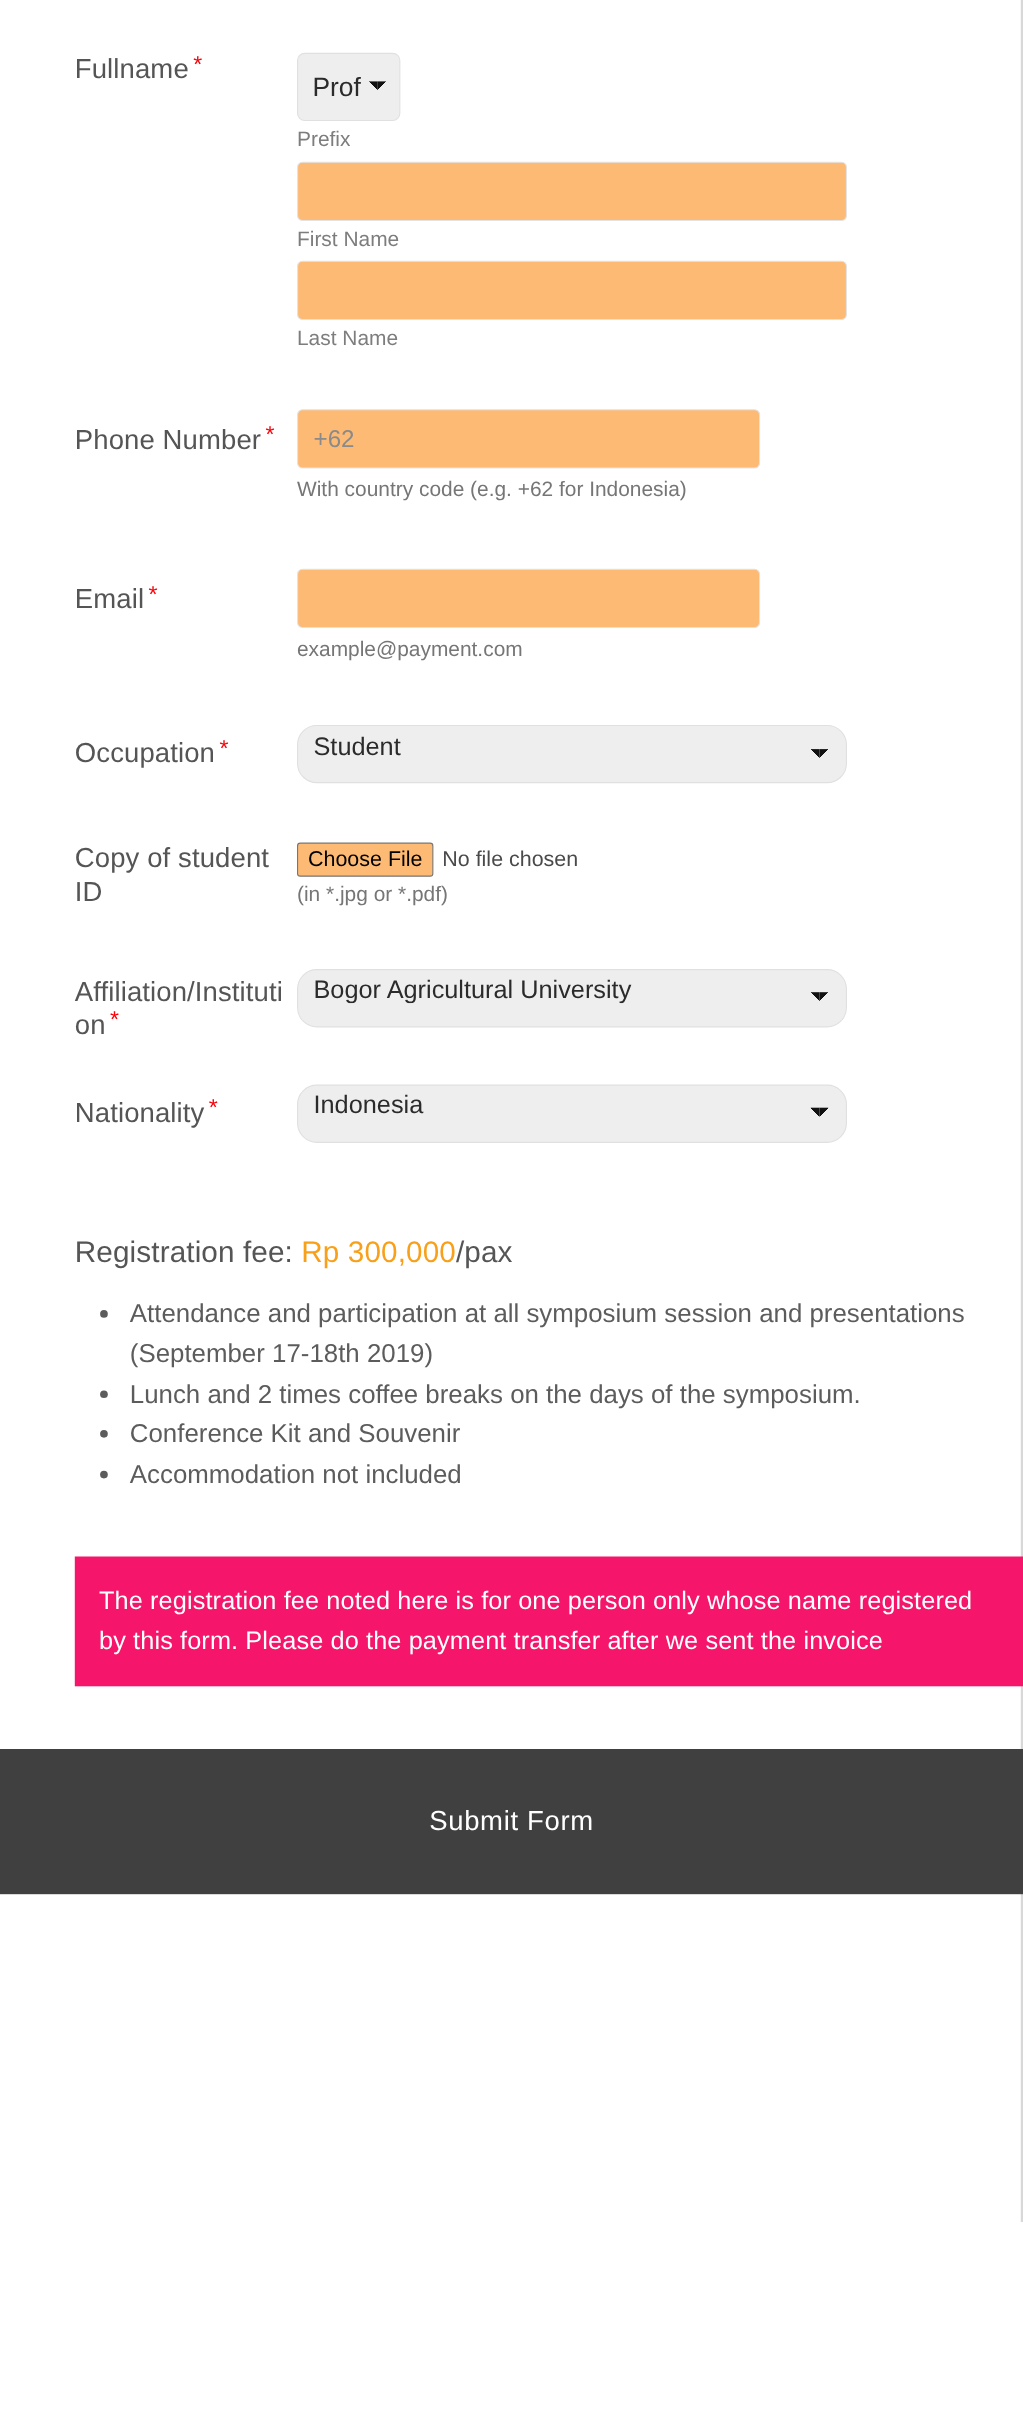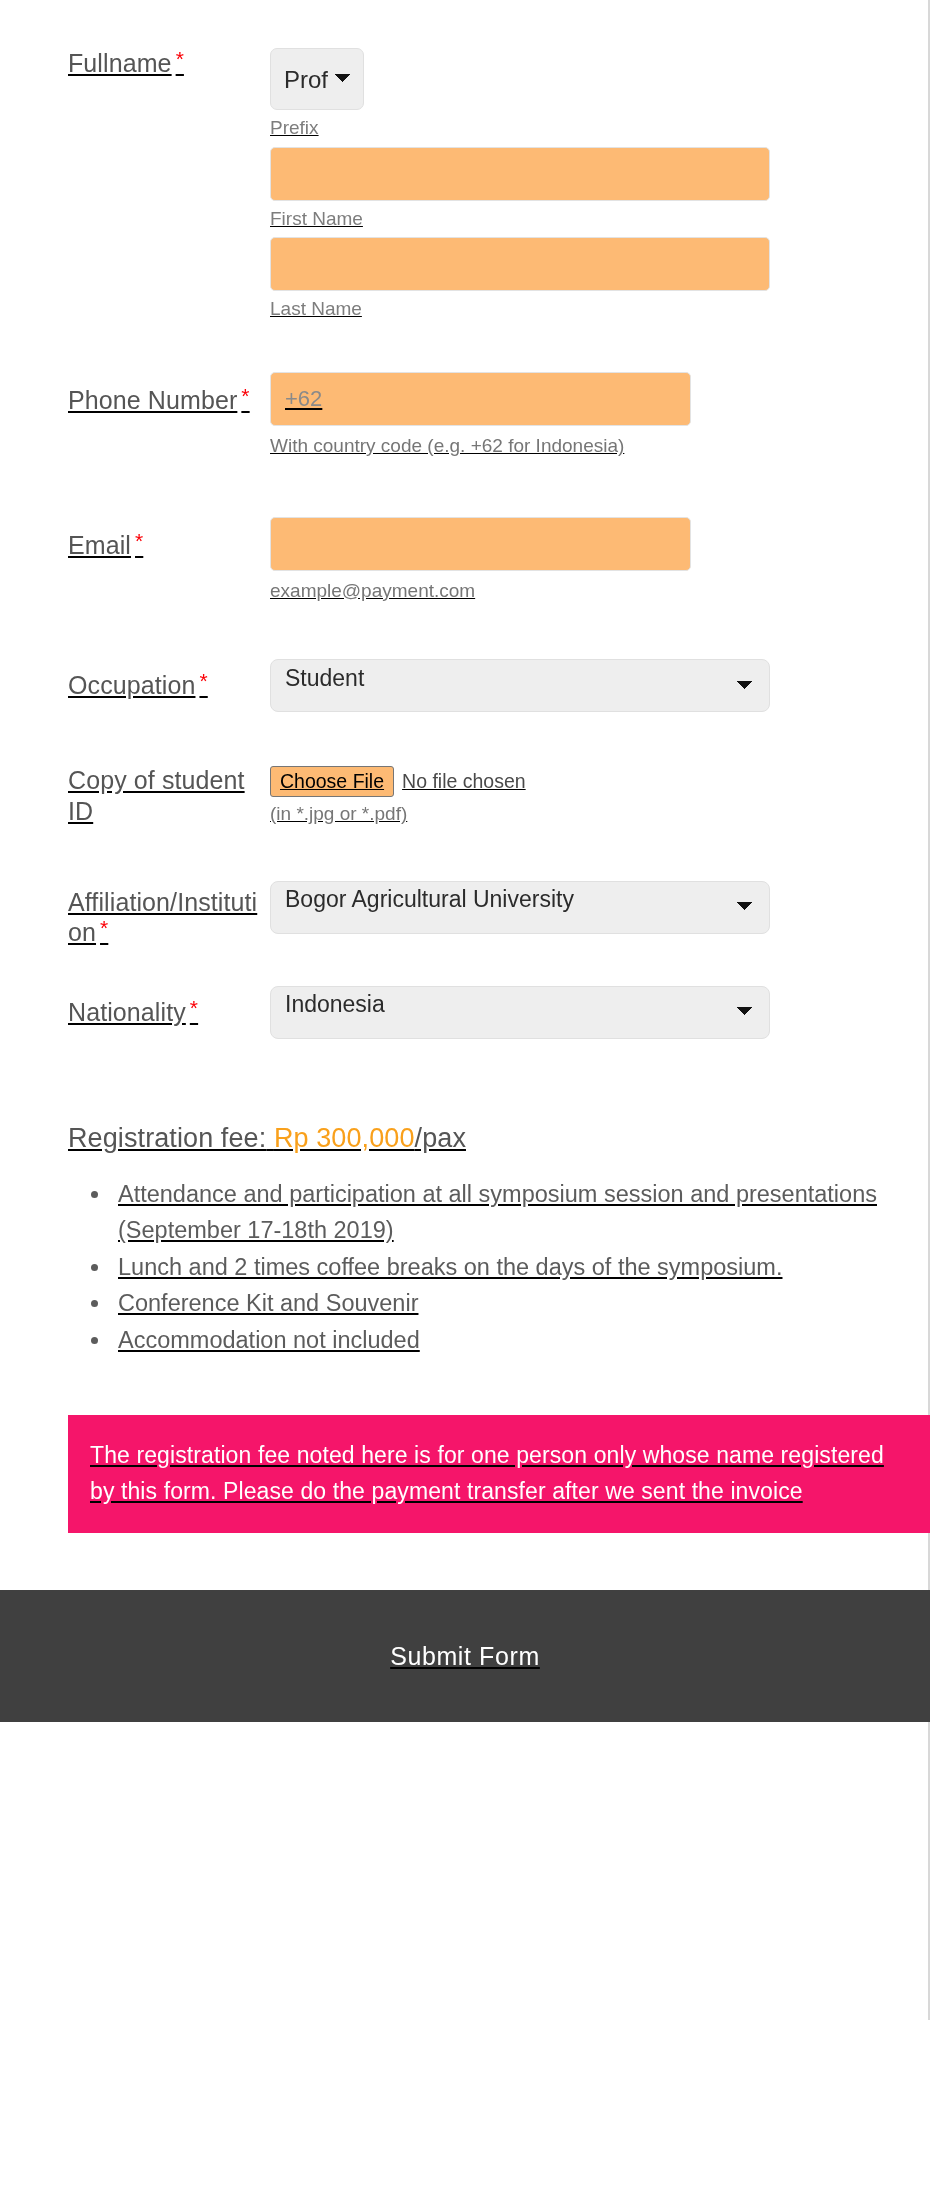--- a/index.html
+++ b/index.html
@@ -23,21 +23,20 @@
     right: 0;
     width: 2px;
     height: 2020px;
     background: #d8d8d8;
   }
 
   .page {
     position: relative;
     width: 930px;
     padding: 0;
-    text-decoration: underline;
   }
 
   
   .row {
     position: relative;
     width: 930px;
     display: flex;
     align-items: flex-start;
   }
 
@@ -102,21 +101,21 @@
     margin-top: 6px;
     margin-bottom: 6px;
   }
 
   
   .sel {
     appearance: none;
     -webkit-appearance: none;
     background-color: #eeeeee;
     border: 1px solid #e0e0e0;
-    border-radius: 8px;
+    border-radius: 18px;
     font-family: "Liberation Sans", sans-serif;
     font-size: 23px;
     color: #2b2b2b;
     padding: 0 40px 16px 14px;
     height: 53px;
     outline: none;
     background-image:
       linear-gradient(45deg, transparent 50%, #111 50%),
       linear-gradient(135deg, #111 50%, transparent 50%);
     background-position:

